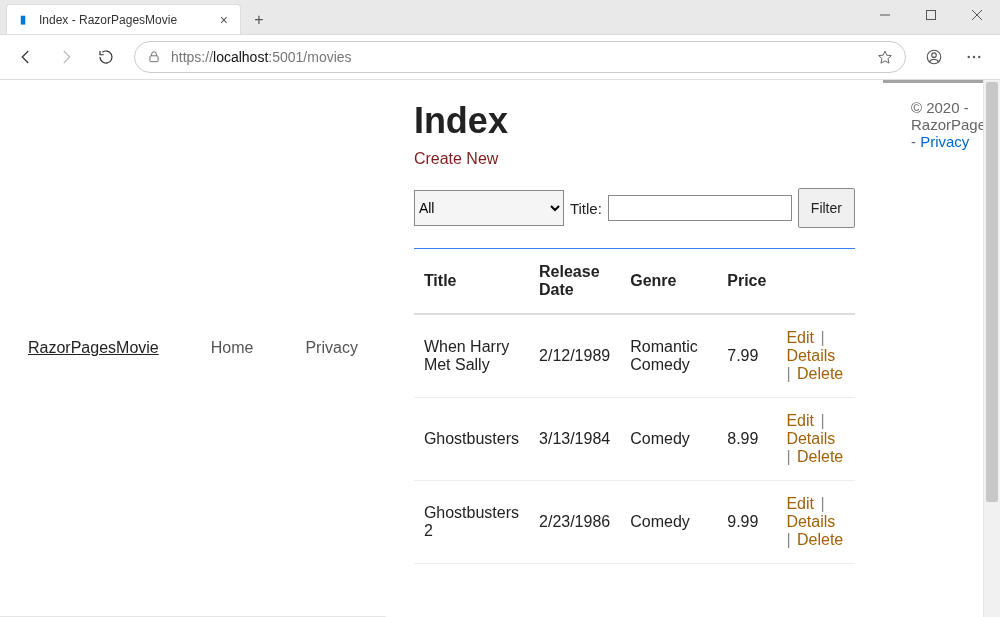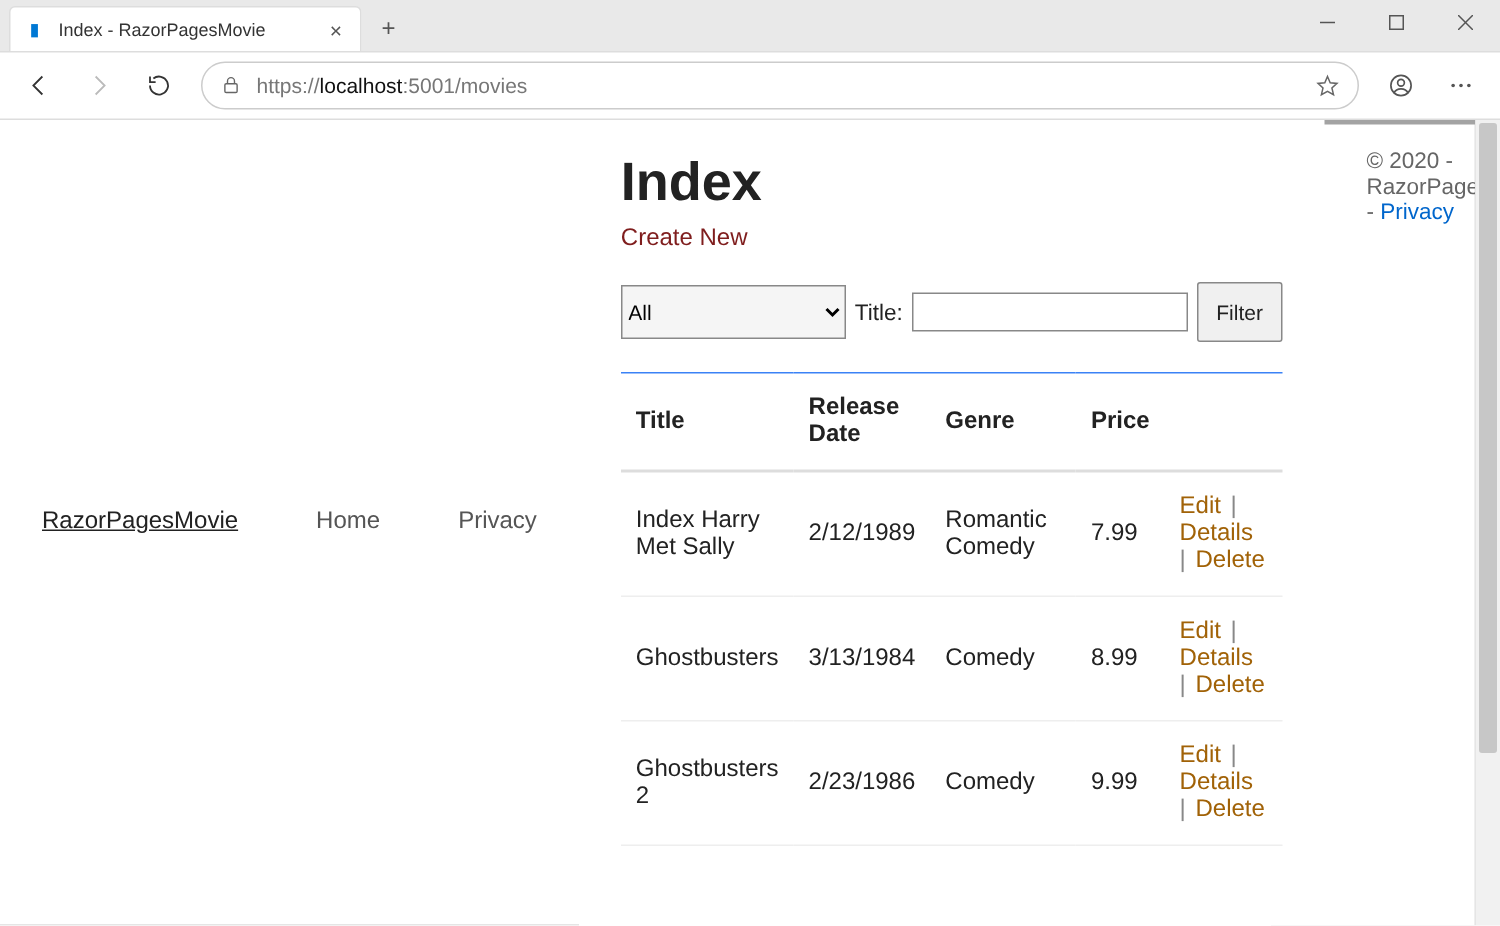--- a/index.html
+++ b/index.html
@@ -264,21 +264,21 @@
           <tr>
             <th style="width:26%">Title</th>
             <th style="width:18%">Release Date</th>
             <th style="width:22%">Genre</th>
             <th style="width:10%">Price</th>
             <th></th>
           </tr>
         </thead>
         <tbody id="rows">
             <tr>
-              <td>Index Harry Met Sally</td>
+              <td>When Harry Met Sally</td>
               <td>2/12/1989</td>
               <td>Romantic Comedy</td>
               <td>7.99</td>
               <td class="row-actions"><a href="#">Edit</a><span class="sep"> | </span><a href="#">Details</a><span class="sep"> | </span><a href="#">Delete</a></td>
             </tr>
             <tr>
               <td>Ghostbusters</td>
               <td>3/13/1984</td>
               <td>Comedy</td>
               <td>8.99</td>

